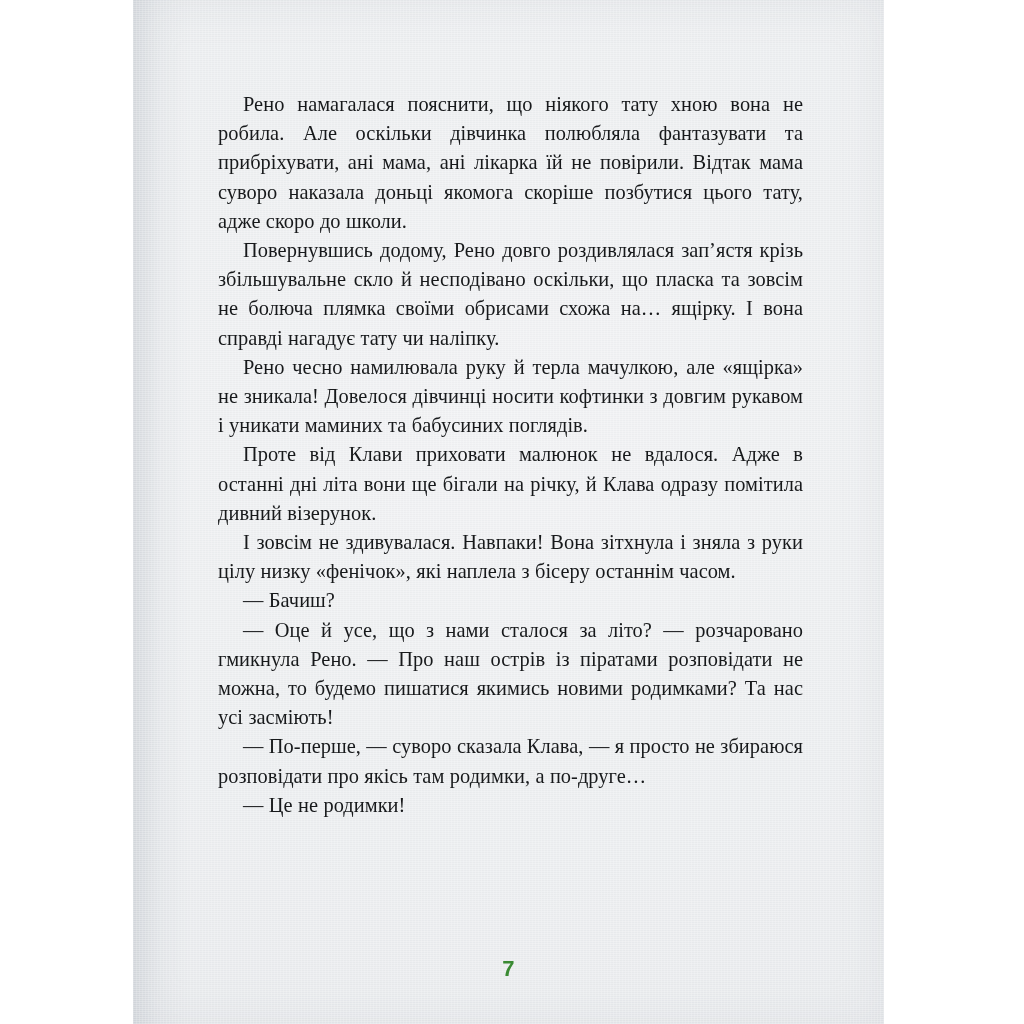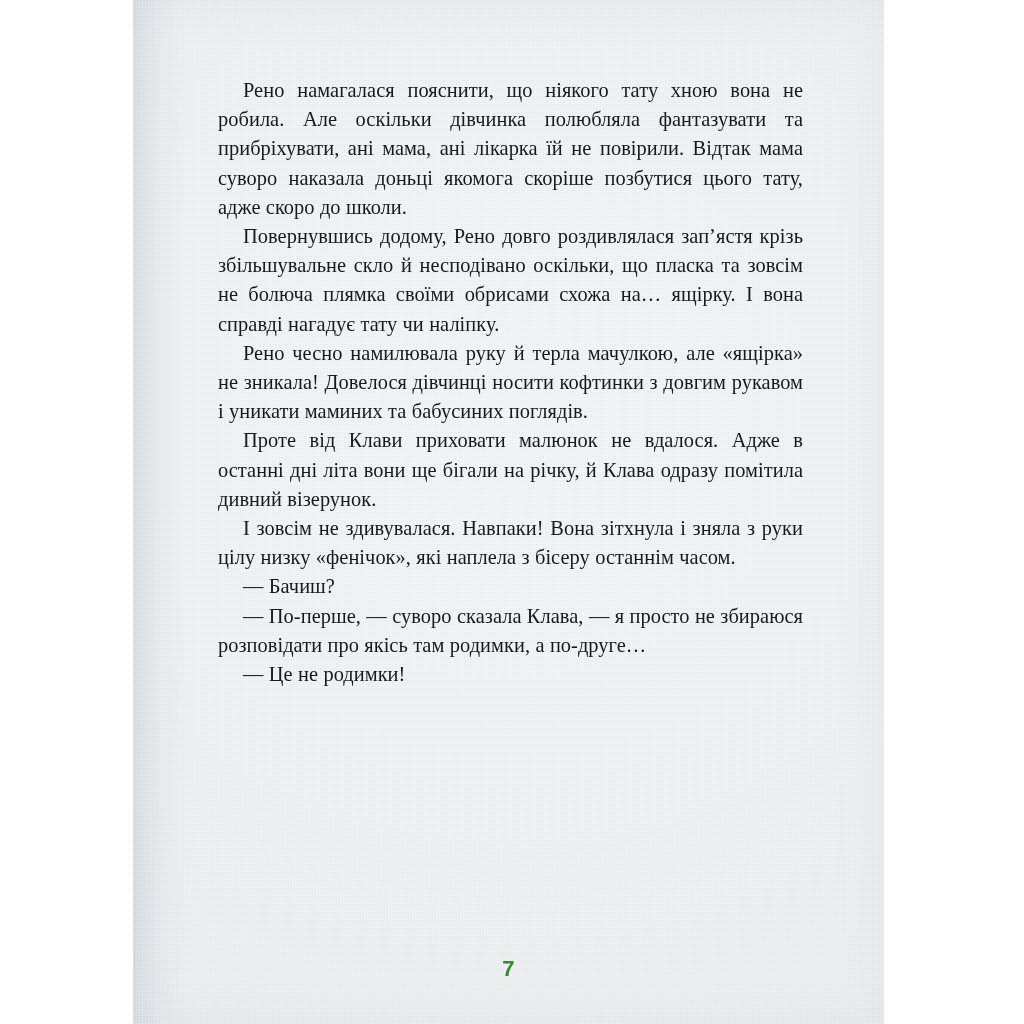--- a/index.html
+++ b/index.html
@@ -51,21 +51,21 @@
     left: 0; top: 0; bottom: 0;
     width: 55px;
     background: linear-gradient(90deg, rgba(176,183,192,0.30) 0%, rgba(176,183,192,0.10) 45%, rgba(176,183,192,0.0) 100%);
     pointer-events: none;
   }
 
   
   #text-block {
     position: absolute;
     left: 85px;       
-    top: 76px;
+    top: 90px;
     width: 585px;     
     z-index: 2;
   }
 
   p.para {
     margin: 0;
     color: #17191b;
     font-size: 20.4px;
     line-height: 29.2px;
     text-align: justify;
@@ -104,20 +104,21 @@
 
   <div id="page-sheet">
 
     <div id="text-block">
       <p class="para">Рено намагалася пояснити, що ніякого тату хною вона не робила. Але оскільки дівчинка полюбляла фантазувати та прибріхувати, ані мама, ані лікарка їй не повірили. Відтак мама суворо наказала доньці якомога скоріше позбутися цього тату, адже скоро до школи.</p>
       <p class="para">Повернувшись додому, Рено довго роздивлялася зап’ястя крізь збільшувальне скло й несподівано оскільки, що пласка та зовсім не болюча плямка своїми обрисами схожа на… ящірку. І вона справді нагадує тату чи наліпку.</p>
       <p class="para">Рено чесно намилювала руку й терла мачулкою, але «ящірка» не зникала! Довелося дівчинці носити кофтинки з довгим рукавом і уникати маминих та бабусиних поглядів.</p>
       <p class="para">Проте від Клави приховати малюнок не вдалося. Адже в останні дні літа вони ще бігали на річку, й Клава одразу помітила дивний візерунок.</p>
       <p class="para">І зовсім не здивувалася. Навпаки! Вона зітхнула і зняла з руки цілу низку «фенічок», які наплела з бісеру останнім часом.</p>
       <p class="para last-line-left">— Бачиш?</p>
+      <p class="para">— Оце й усе, що з нами сталося за літо? — розчаровано гмикнула Рено. — Про наш острів із піратами розповідати не можна, то будемо пишатися якимись новими родимками? Та нас усі засміють!</p>
       <p class="para">— По-перше, — суворо сказала Клава, — я просто не збираюся розповідати про якісь там родимки, а по-друге…</p>
       <p class="para last-line-left">— Це не родимки!</p>
     </div>
 
     <div id="folio">
       <span class="folio-num">7</span>
     </div>
 
   </div>
 </div>

